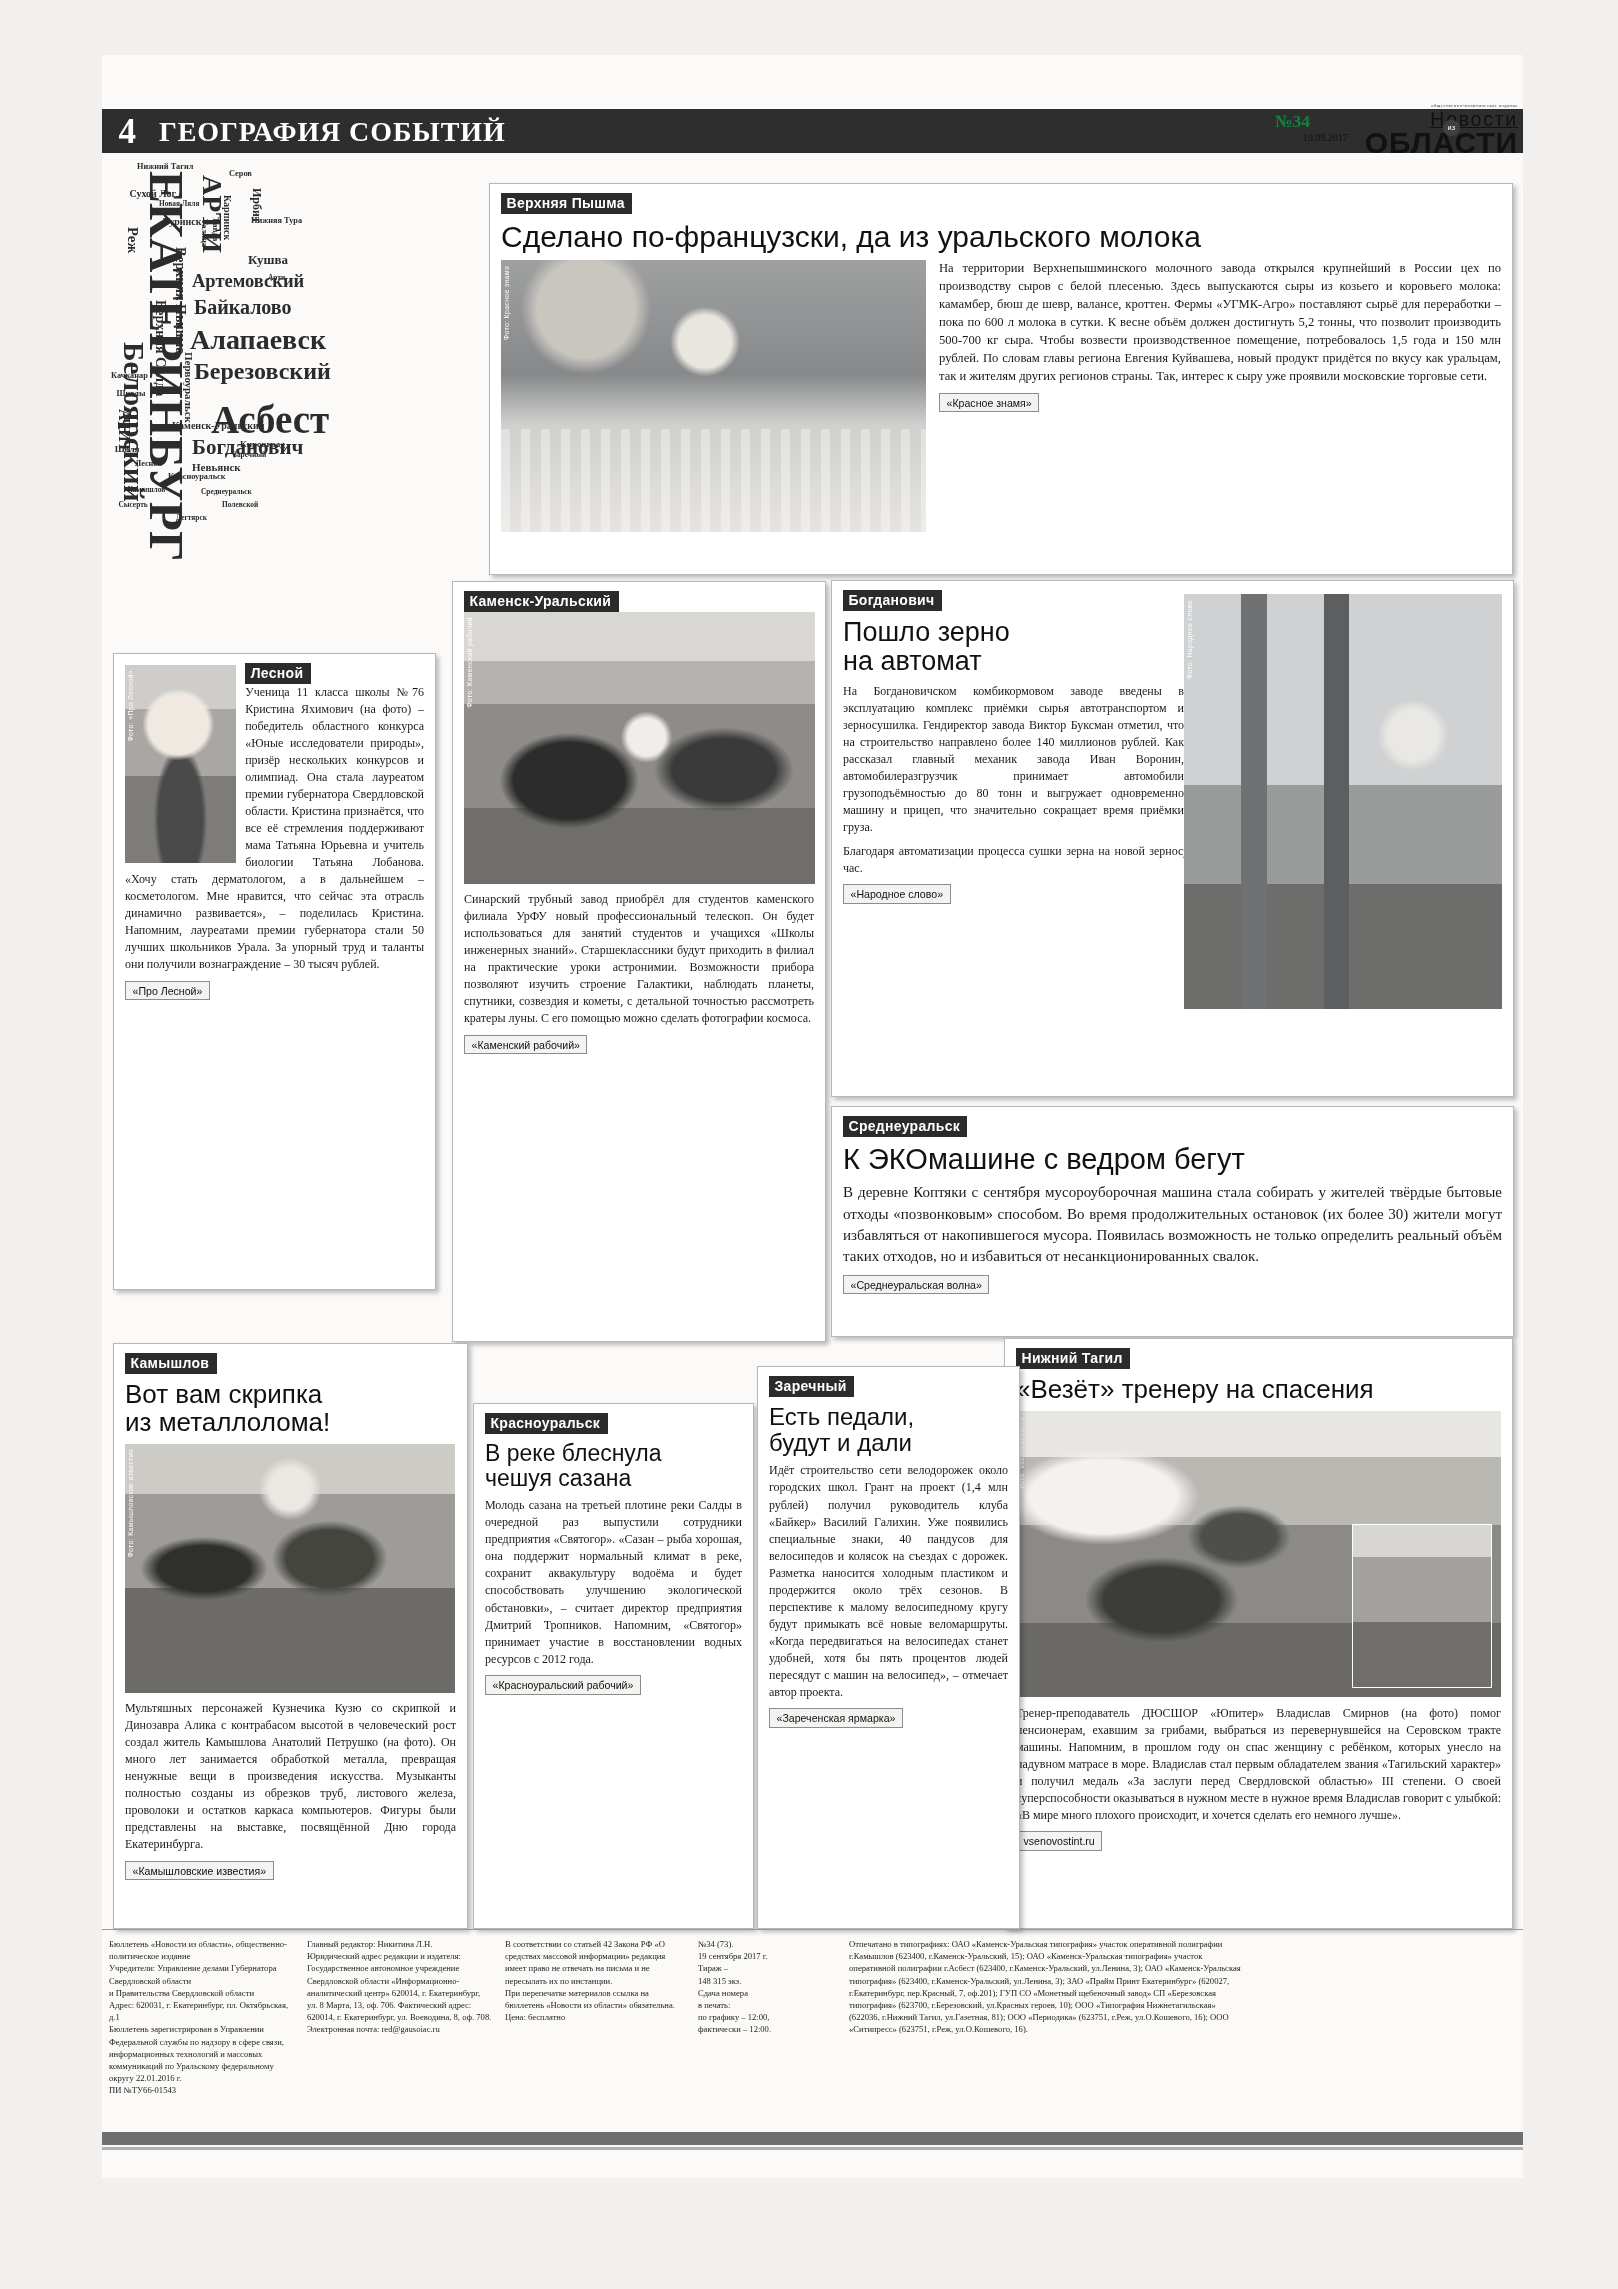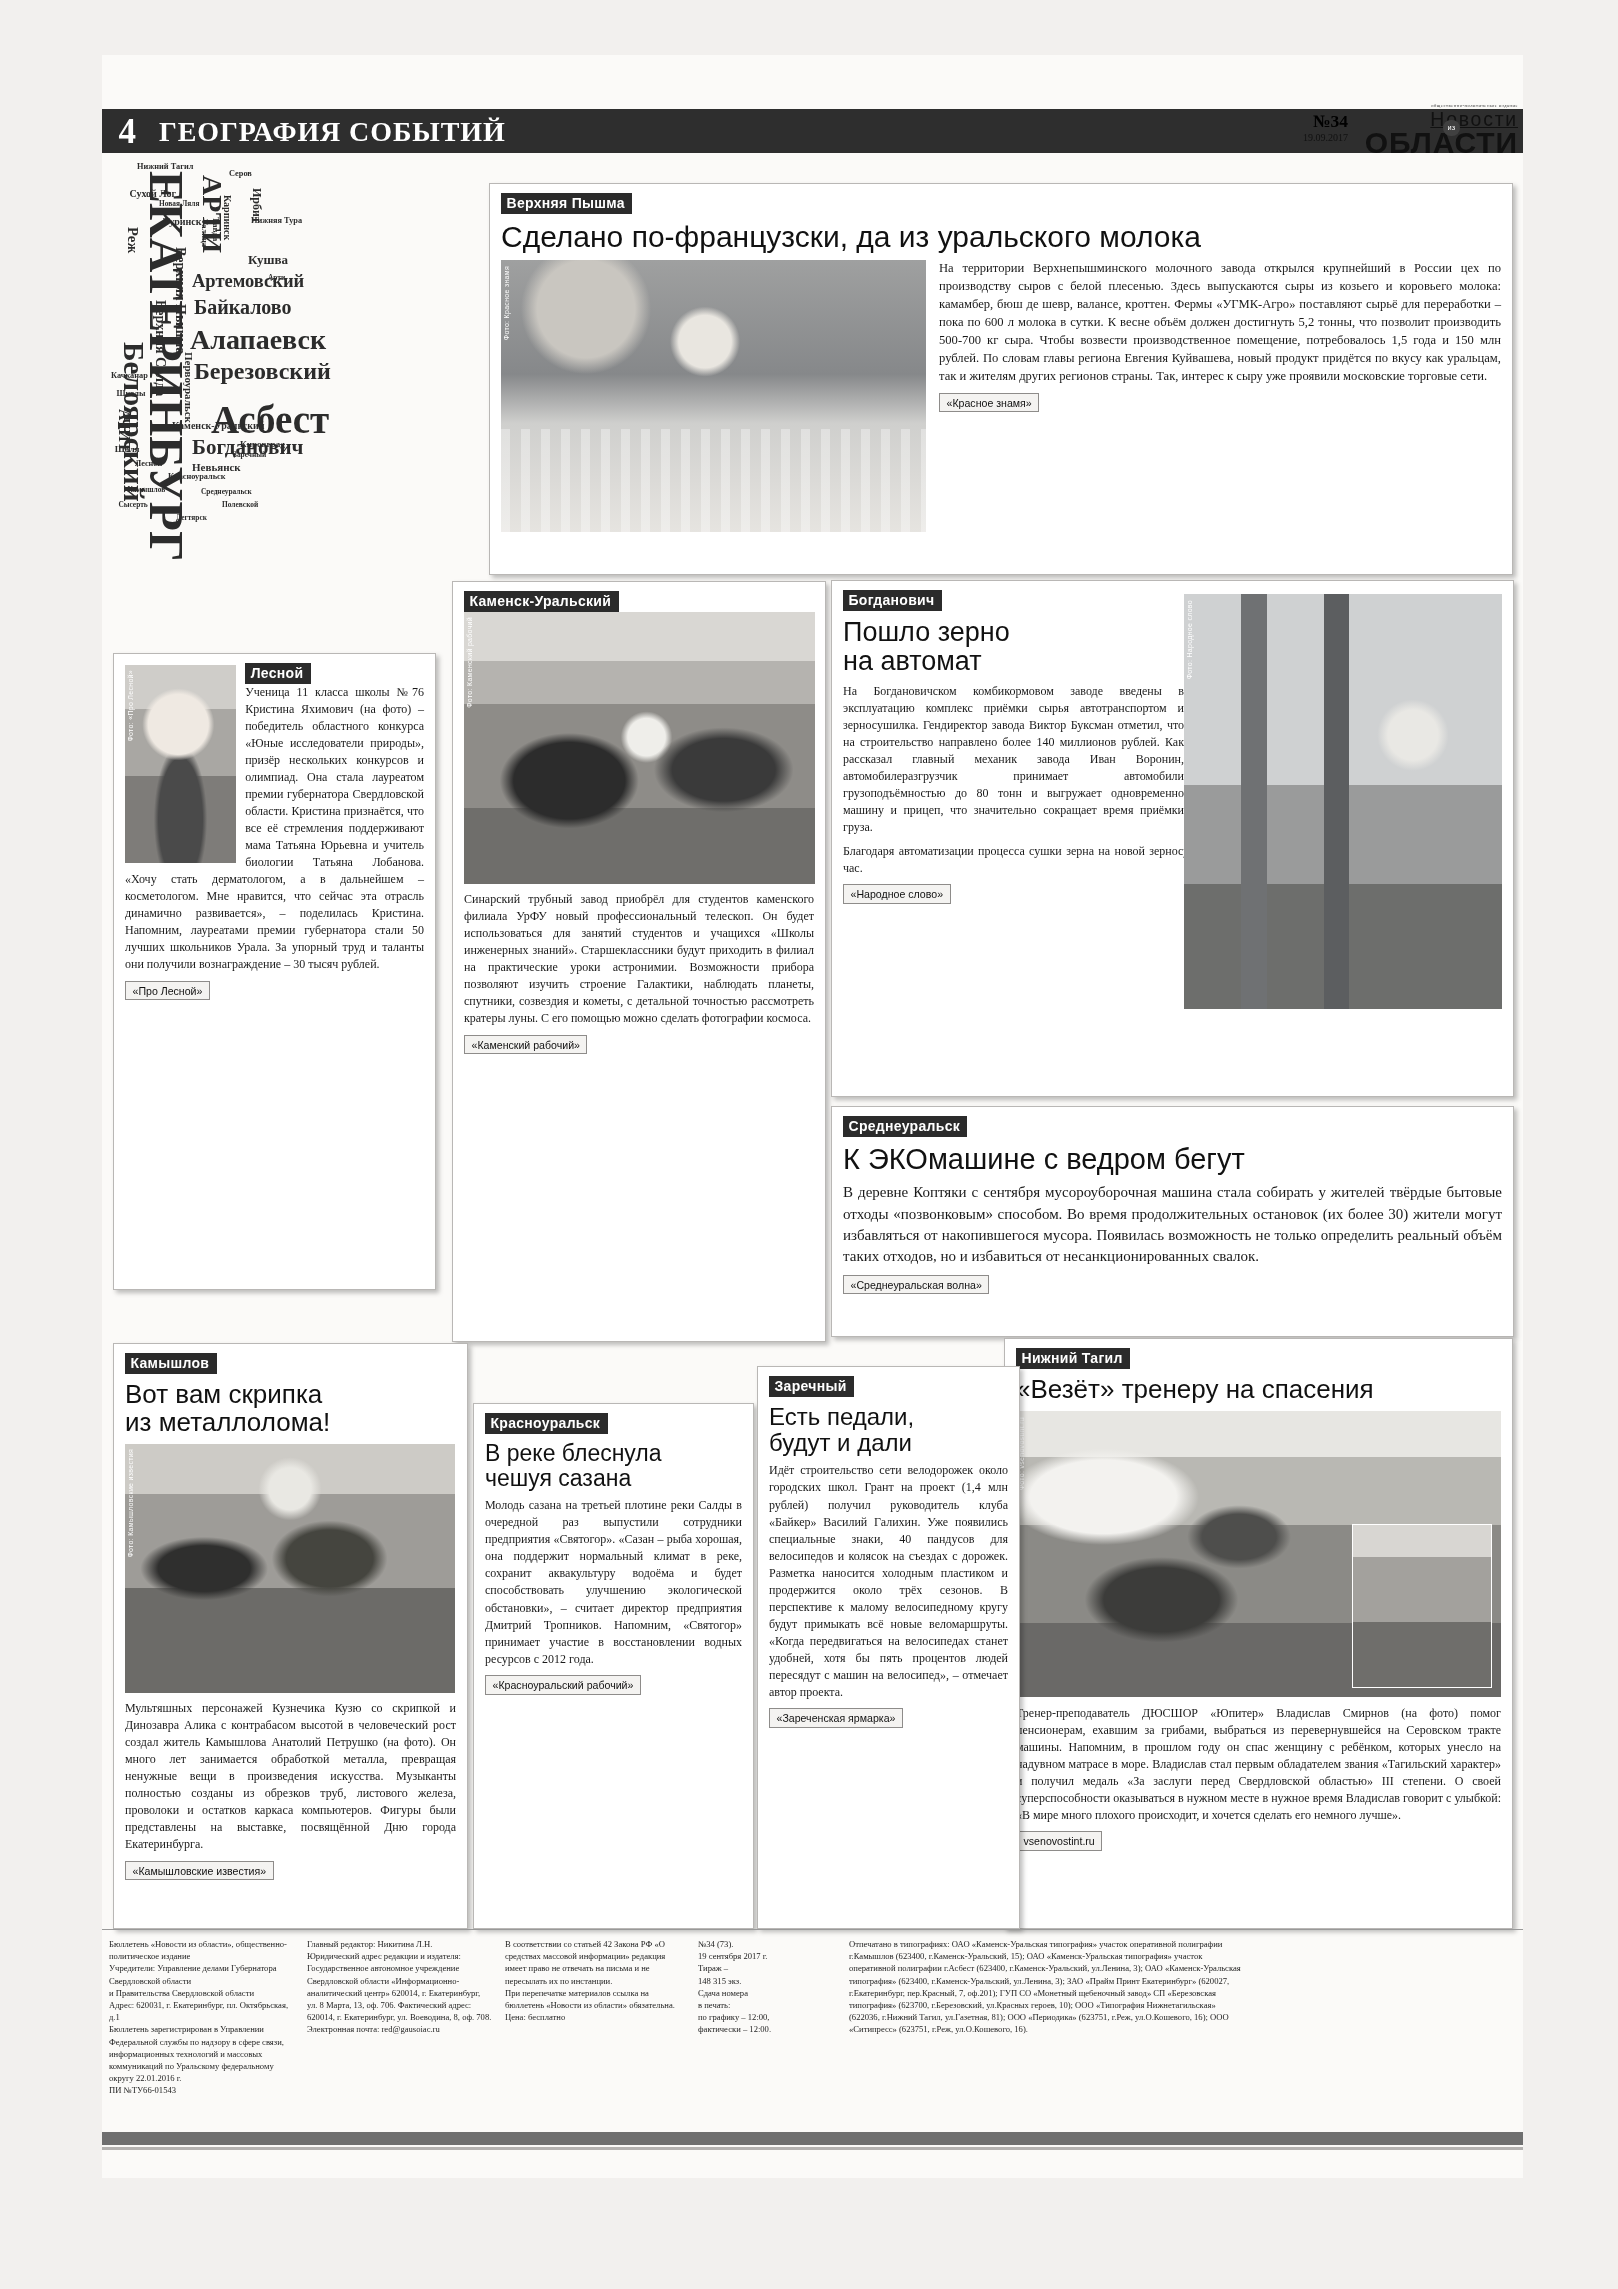--- a/index.html
+++ b/index.html
@@ -19,21 +19,21 @@
   .masthead{position:absolute;left:102px;top:109px;width:1421px;height:44px;background:#2e2e2e;}
   .masthead .pagenum{
     position:absolute;left:16.6px;top:2.8px;color:#fff;font-size:35px;font-weight:bold;
     font-family:"Liberation Serif",serif;
   }
   .masthead .title{
     position:absolute;left:57px;top:7.4px;color:#fff;font-size:28px;font-weight:bold;letter-spacing:0.9px;
     font-family:"Liberation Serif",serif;
   }
   .issue{position:absolute;left:1237px;top:111px;text-align:right;width:111px;}
-  .issue .no{font-size:17.5px;font-weight:bold;color:#000000;font-family:"Liberation Serif",serif;}
+  .issue .no{font-size:17.5px;font-weight:bold;color:#15803d;font-family:"Liberation Serif",serif;text-align:center;}
   .issue .date{font-size:10px;color:#111;}
   .brand{position:absolute;left:1343px;top:103px;width:175px;text-align:right;}
   .brand .novosti{font-size:19.4px;letter-spacing:1.8px;color:#111;font-family:"Liberation Sans",sans-serif;text-decoration:underline;}
   .brand .oblasti{font-size:30px;font-weight:bold;letter-spacing:0.9px;color:#111;font-family:"Liberation Sans",sans-serif;margin-top:-5.5px;}
   .brand .tiny{font-size:4.6px;color:#333;letter-spacing:0.5px;}
   .brand .circle{
     position:absolute;left:100px;top:16.6px;width:16.6px;height:16.6px;border-radius:50%;
     background:#404040;color:#fff;font-size:7.4px;text-align:center;line-height:16.6px;
     font-family:"Liberation Sans",sans-serif;
   }

